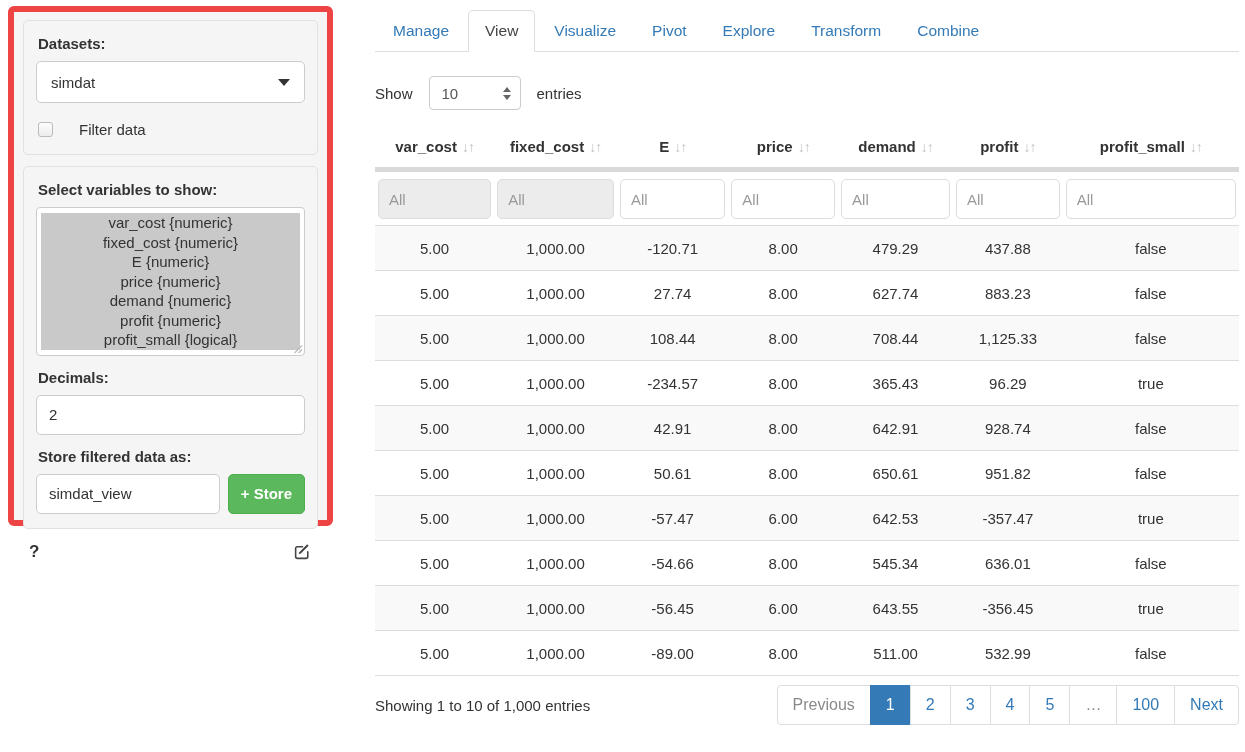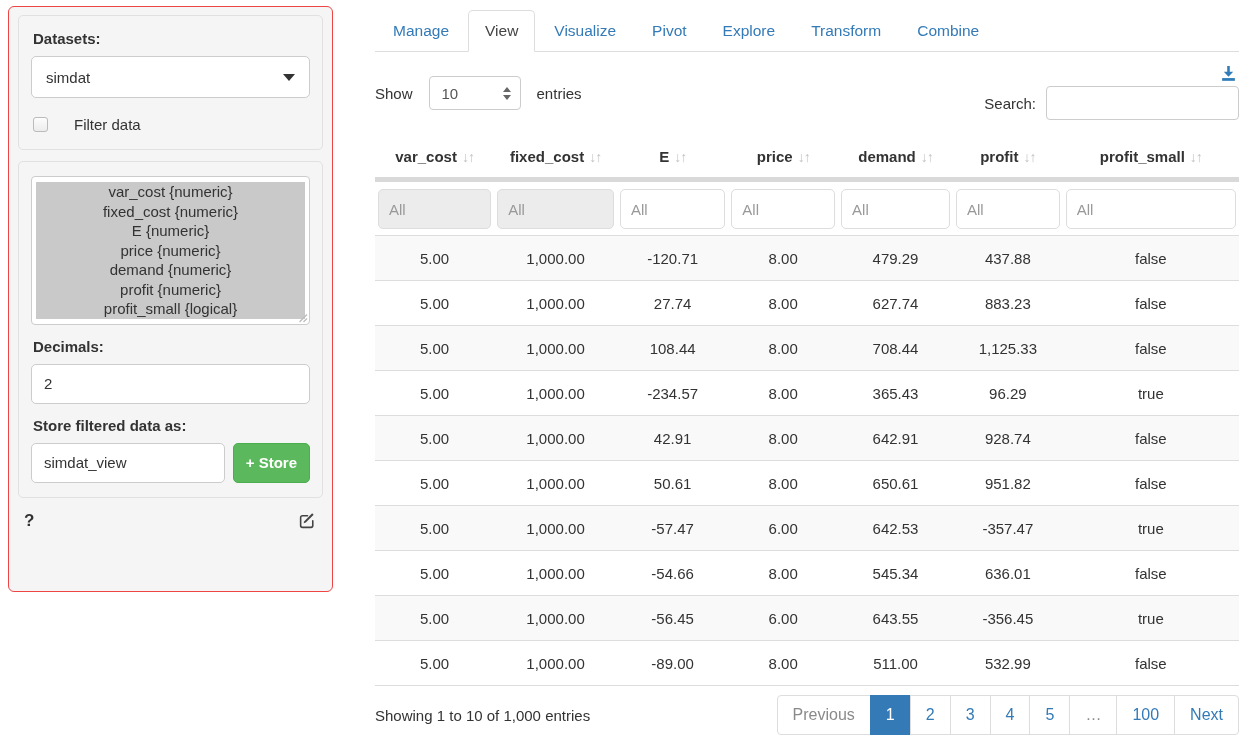--- a/index.html
+++ b/index.html
@@ -9,22 +9,22 @@
     --border:#ddd;
     --input-border:#ccc;
     --well-bg:#f5f5f5;
   }
   *{box-sizing:border-box;}
   html,body{width:1245px;height:752px;margin:0;overflow:hidden;background:#fff;}
   body{font-family:"Liberation Sans",sans-serif;font-size:15px;color:#333;}
   .app{display:flex;padding:6px 6px 0 8px;width:1245px;}
 
   
-  .sidebar{flex:0 0 325px;width:325px;background:var(--well-bg);border:1px solid #ef4444;
-           border-radius:6px;padding:8px 9px;height:586px;}
+  .sidebar{flex:0 0 325px;width:325px;background:var(--well-bg);border:6px solid #ef4444;
+           border-radius:6px;padding:8px 9px;height:520px;}
   .well{background:var(--well-bg);border:1px solid #e1e1e1;border-radius:5px;padding:14px 12px;margin-bottom:11px;}
   .side-label{font-weight:bold;display:block;margin:0 0 9px 2px;color:#333;}
   .select-box{background:#fff;border:1px solid var(--input-border);border-radius:5px;height:42px;
               display:flex;align-items:center;justify-content:space-between;padding:0 14px;cursor:pointer;}
   .caret-down{width:0;height:0;border-left:6px solid transparent;border-right:6px solid transparent;border-top:7px solid #333;}
   .checkbox-row{display:flex;align-items:center;gap:26px;margin:18px 0 2px 2px;cursor:pointer;}
   .checkbox{width:15px;height:15px;border:1px solid #bbb;border-radius:3px;background:linear-gradient(#fdfdfd,#ececec);}
   .multiselect{background:#fff;border:1px solid var(--input-border);border-radius:4px;
                padding:5px 4px;position:relative;margin-bottom:13px;text-align:center;}
   .ms-item{padding:0 8px;line-height:19.5px;font-size:15px;cursor:pointer;white-space:nowrap;}
@@ -97,20 +97,21 @@
         <span>simdat</span>
         <span class="caret-down"></span>
       </div>
       <div class="checkbox-row">
         <span class="checkbox"></span>
         <span>Filter data</span>
       </div>
     </div>
 
     <div class="well">
+      <span class="side-label">Select variables to show:</span>
       <div class="multiselect" id="vars-list">
         <div class="ms-item selected">var_cost {numeric}</div>
           <div class="ms-item selected">fixed_cost {numeric}</div>
           <div class="ms-item selected">E {numeric}</div>
           <div class="ms-item selected">price {numeric}</div>
           <div class="ms-item selected">demand {numeric}</div>
           <div class="ms-item selected">profit {numeric}</div>
           <div class="ms-item selected">profit_small {logical}</div>
           <span class="resize-handle">
           <svg width="11" height="11" viewBox="0 0 11 11">
@@ -157,32 +158,20 @@
         <div class="show-select">
           <span>10</span>
           <span class="spinner">
             <span class="spin-up"></span>
               <span class="spin-down"></span>
           </span>
         </div>
         <span>entries</span>
       </div>
 
-      <div class="search-group">
-        <span class="download-btn">
-          <svg width="17" height="17" viewBox="0 0 16 16">
-            <path d="M6.8 1 h2.4 v5.3 h3.2 L8 11 3.6 6.3 h3.2 z" fill="#2f7cb8"></path>
-            <path d="M2 12.3 h12 v2.6 h-12 z" fill="#2f7cb8"></path>
-          </svg>
-        </span>
-        <div class="search-row">
-          <span>Search:</span>
-          <input class="search-input" value="" style="">
-        </div>
-      </div>
     </div>
 
     <table class="dt">
       <colgroup>
         <col class="c1">
           <col class="c2">
           <col class="c3">
           <col class="c4">
           <col class="c5">
           <col class="c6">

